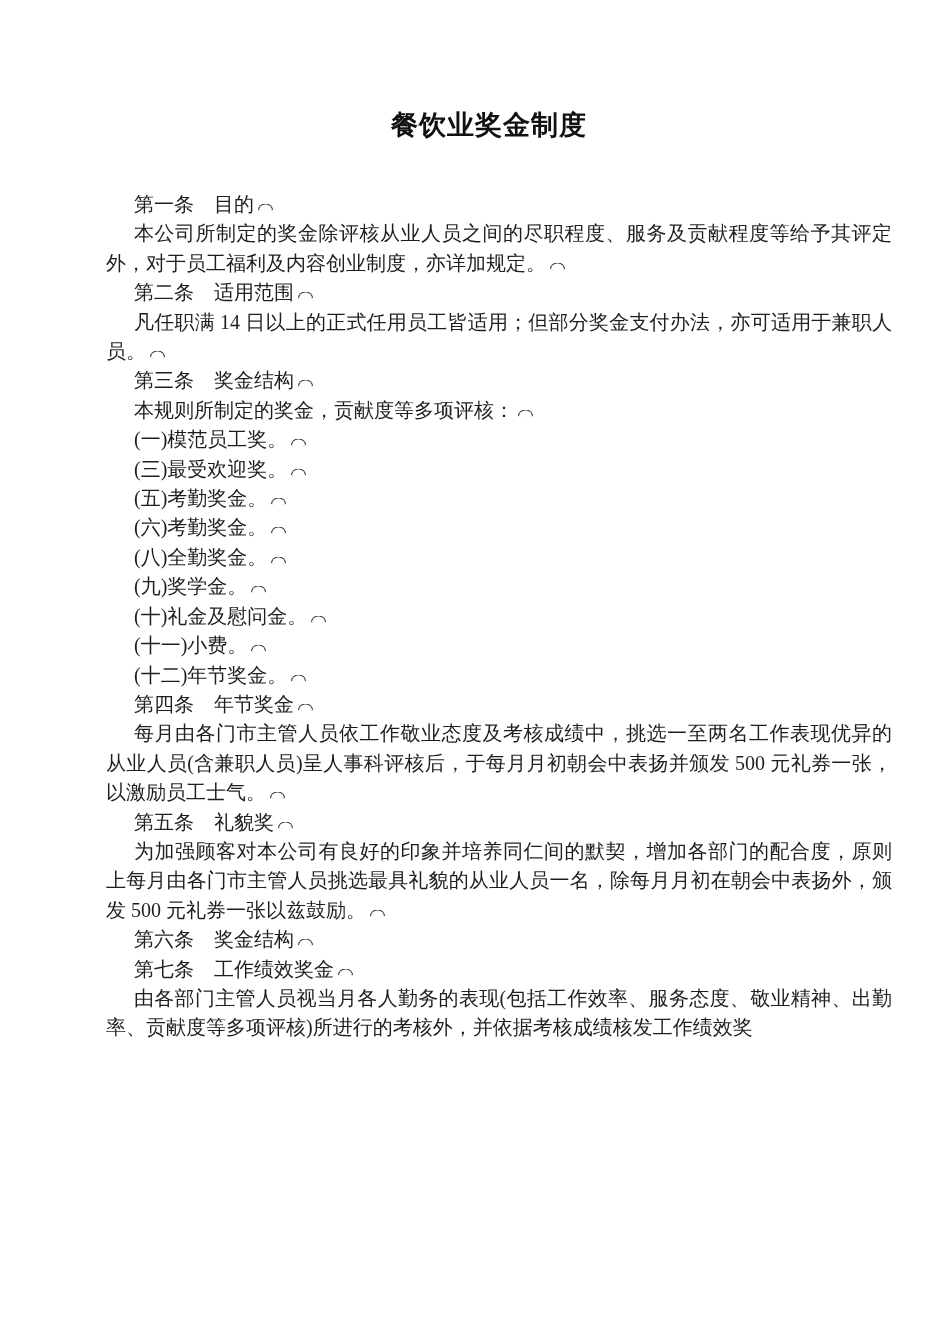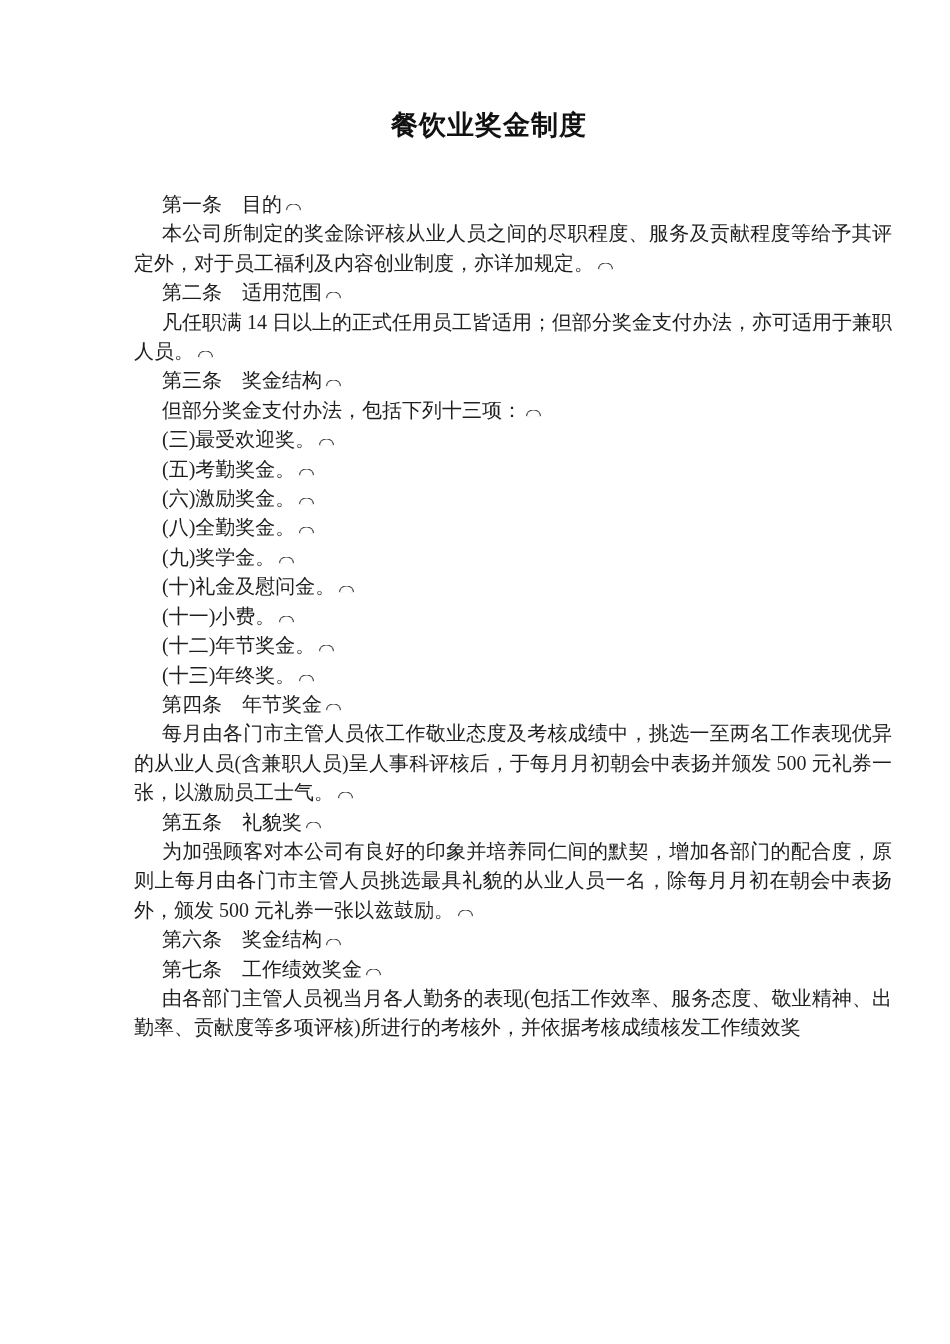--- a/index.html
+++ b/index.html
@@ -22,21 +22,21 @@
     padding-top: 108px;
     text-align: center;
     font-size: 27px;
     line-height: 34px;
     font-weight: bold;
     letter-spacing: 1px;
     color: #111111;
     font-family: "Liberation Sans", sans-serif;
   }
   .content {
-    margin: 48px 72px 0 120px;
+    margin: 48px 72px 0 92px;
     font-size: 20px;
     line-height: 29.4px;
     text-align: justify;
     text-justify: inter-ideograph;
     color: #1e1e1e;
   }
   .content p {
     margin: 0;
     padding: 0;
     text-indent: 28px;
@@ -61,30 +61,30 @@
 <div class="page">
   <h1 class="doc-title">餐饮业奖金制度</h1>
 
   <div class="content">
 
   <p><span>第一条　目的</span><span class="pmark"></span></p>
       <p><span>本公司所制定的奖金除评核从业人员之间的尽职程度、服务及贡献程度等给予其评定外，对于员工福利及内容创业制度，亦详加规定。</span><span class="pmark"></span></p>
       <p><span>第二条　适用范围</span><span class="pmark"></span></p>
       <p><span>凡任职满 14 日以上的正式任用员工皆适用；但部分奖金支付办法，亦可适用于兼职人员。</span><span class="pmark"></span></p>
       <p><span>第三条　奖金结构</span><span class="pmark"></span></p>
-      <p><span>但部分奖金支付办法，包括下列十三项：</span><span class="pmark"></span></p>
+      <p><span>本规则所制定的奖金，贡献度等多项评核：</span><span class="pmark"></span></p>
+      <p><span>(一)模范员工奖。</span><span class="pmark"></span></p>
       <p><span>(三)最受欢迎奖。</span><span class="pmark"></span></p>
       <p><span>(五)考勤奖金。</span><span class="pmark"></span></p>
-      <p><span>(六)激励奖金。</span><span class="pmark"></span></p>
+      <p><span>(六)考勤奖金。</span><span class="pmark"></span></p>
       <p><span>(八)全勤奖金。</span><span class="pmark"></span></p>
       <p><span>(九)奖学金。</span><span class="pmark"></span></p>
       <p><span>(十)礼金及慰问金。</span><span class="pmark"></span></p>
       <p><span>(十一)小费。</span><span class="pmark"></span></p>
       <p><span>(十二)年节奖金。</span><span class="pmark"></span></p>
-      <p><span>(十三)年终奖。</span><span class="pmark"></span></p>
       <p><span>第四条　年节奖金</span><span class="pmark"></span></p>
       <p><span>每月由各门市主管人员依工作敬业态度及考核成绩中，挑选一至两名工作表现优异的从业人员(含兼职人员)呈人事科评核后，于每月月初朝会中表扬并颁发 500 元礼券一张，以激励员工士气。</span><span class="pmark"></span></p>
       <p><span>第五条　礼貌奖</span><span class="pmark"></span></p>
       <p><span>为加强顾客对本公司有良好的印象并培养同仁间的默契，增加各部门的配合度，原则上每月由各门市主管人员挑选最具礼貌的从业人员一名，除每月月初在朝会中表扬外，颁发 500 元礼券一张以兹鼓励。</span><span class="pmark"></span></p>
       <p><span>第六条　奖金结构</span><span class="pmark"></span></p>
       <p><span>第七条　工作绩效奖金</span><span class="pmark"></span></p>
       <p><span>由各部门主管人员视当月各人勤务的表现(包括工作效率、服务态度、敬业精神、出勤率、贡献度等多项评核)所进行的考核外，并依据考核成绩核发工作绩效奖</span></p>
     </div>
 </div>
 

